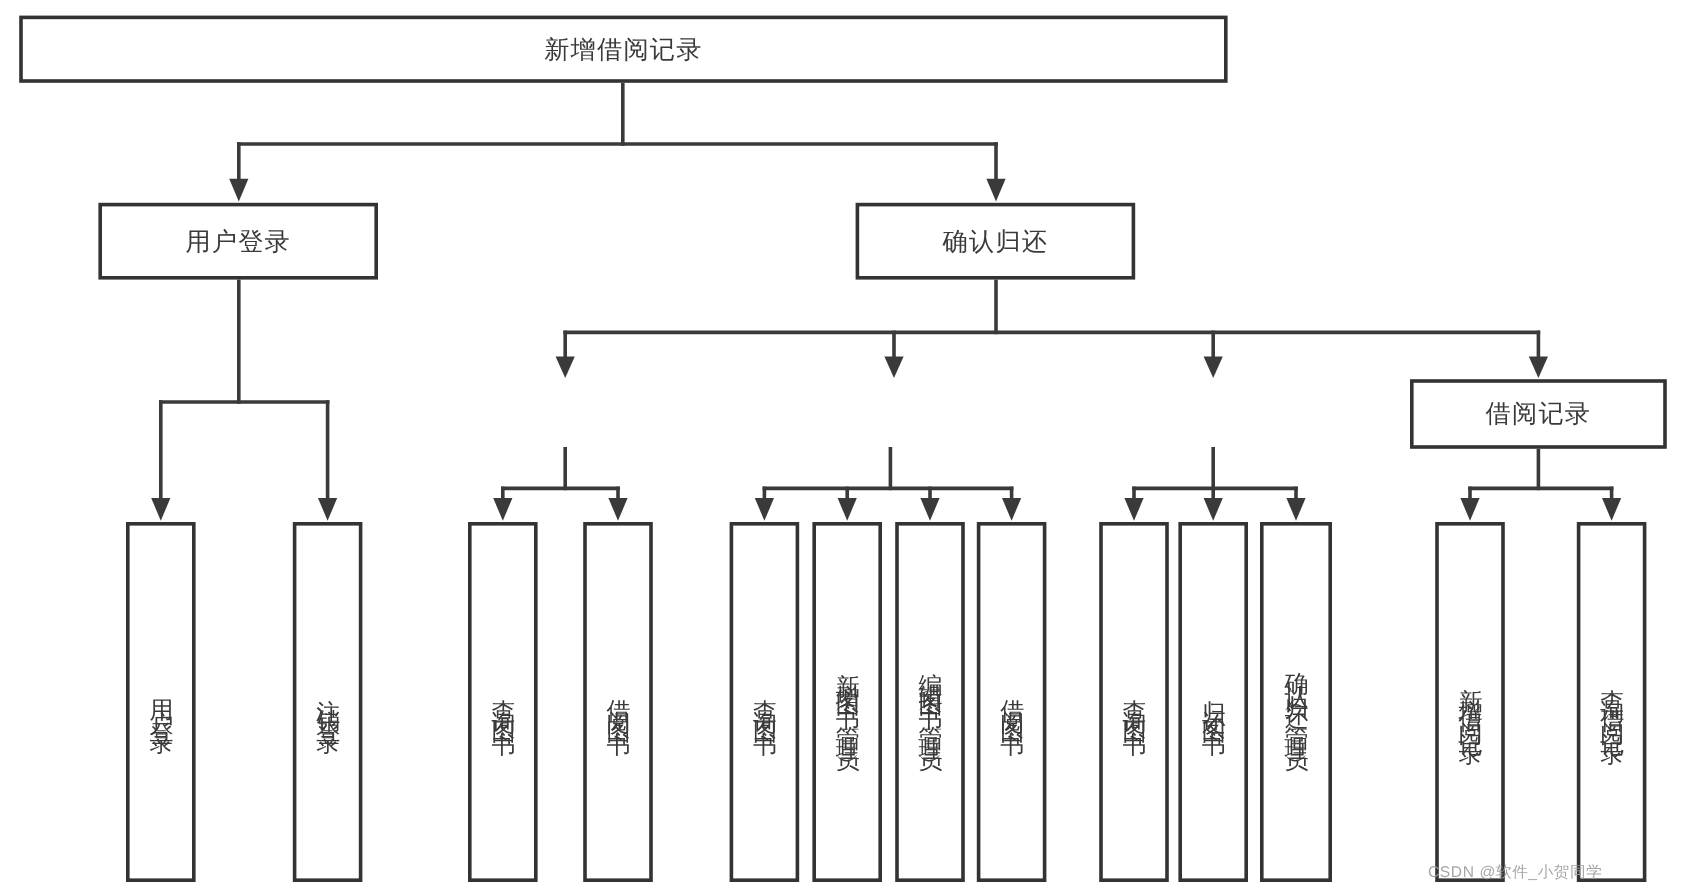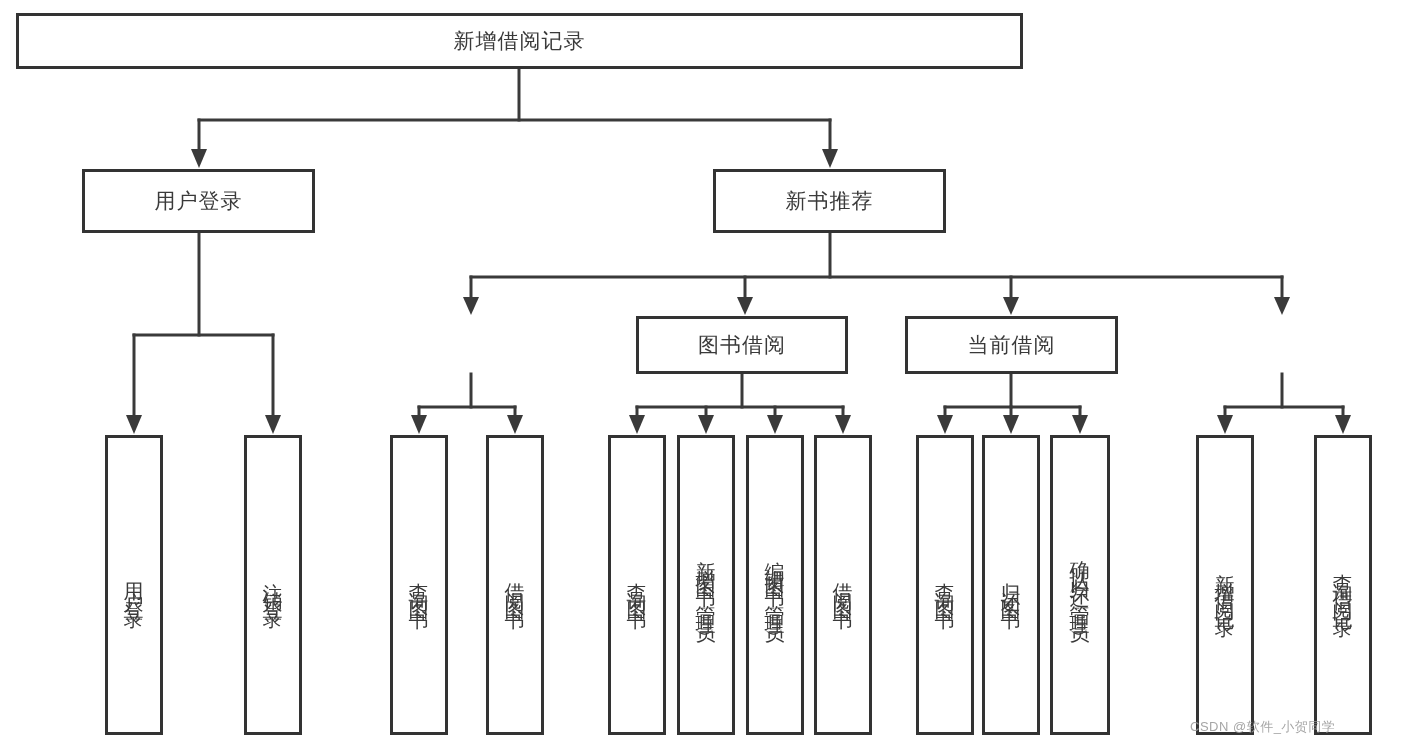--- a/index.html
+++ b/index.html
@@ -99,28 +99,25 @@
   </svg>
 
   <div class="box hbox" style="left:16px; top:13px; width:1007px; height:56px;">
     <span class="lbl">新增借阅记录</span>
   </div>
 
   <div class="box hbox" style="left:82px; top:169px; width:233px; height:64px;">
     <span class="lbl">用户登录</span>
   </div>
   <div class="box hbox" style="left:713px; top:169px; width:233px; height:64px;">
-    <span class="lbl">新书推荐</span>
+    <span class="lbl">确认归还</span>
   </div>
 
-  <div class="box hbox" style="left:636px; top:316px; width:212px; height:58px;">
-    <span class="lbl">图书借阅</span>
-  </div>
-  <div class="box hbox" style="left:905px; top:316px; width:213px; height:58px;">
-    <span class="lbl">当前借阅</span>
+  <div class="box hbox" style="left:1175px; top:316px; width:214px; height:58px;">
+    <span class="lbl">借阅记录</span>
   </div>
 
   <div class="box vbox" style="left:105px; top:435px; width:58px; height:300px;">
     <span class="vtext">用户登录</span>
   </div>
   <div class="box vbox" style="left:244px; top:435px; width:58px; height:300px;">
     <span class="vtext">注销登录</span>
   </div>
 
   <div class="box vbox" style="left:390px; top:435px; width:58px; height:300px;">

